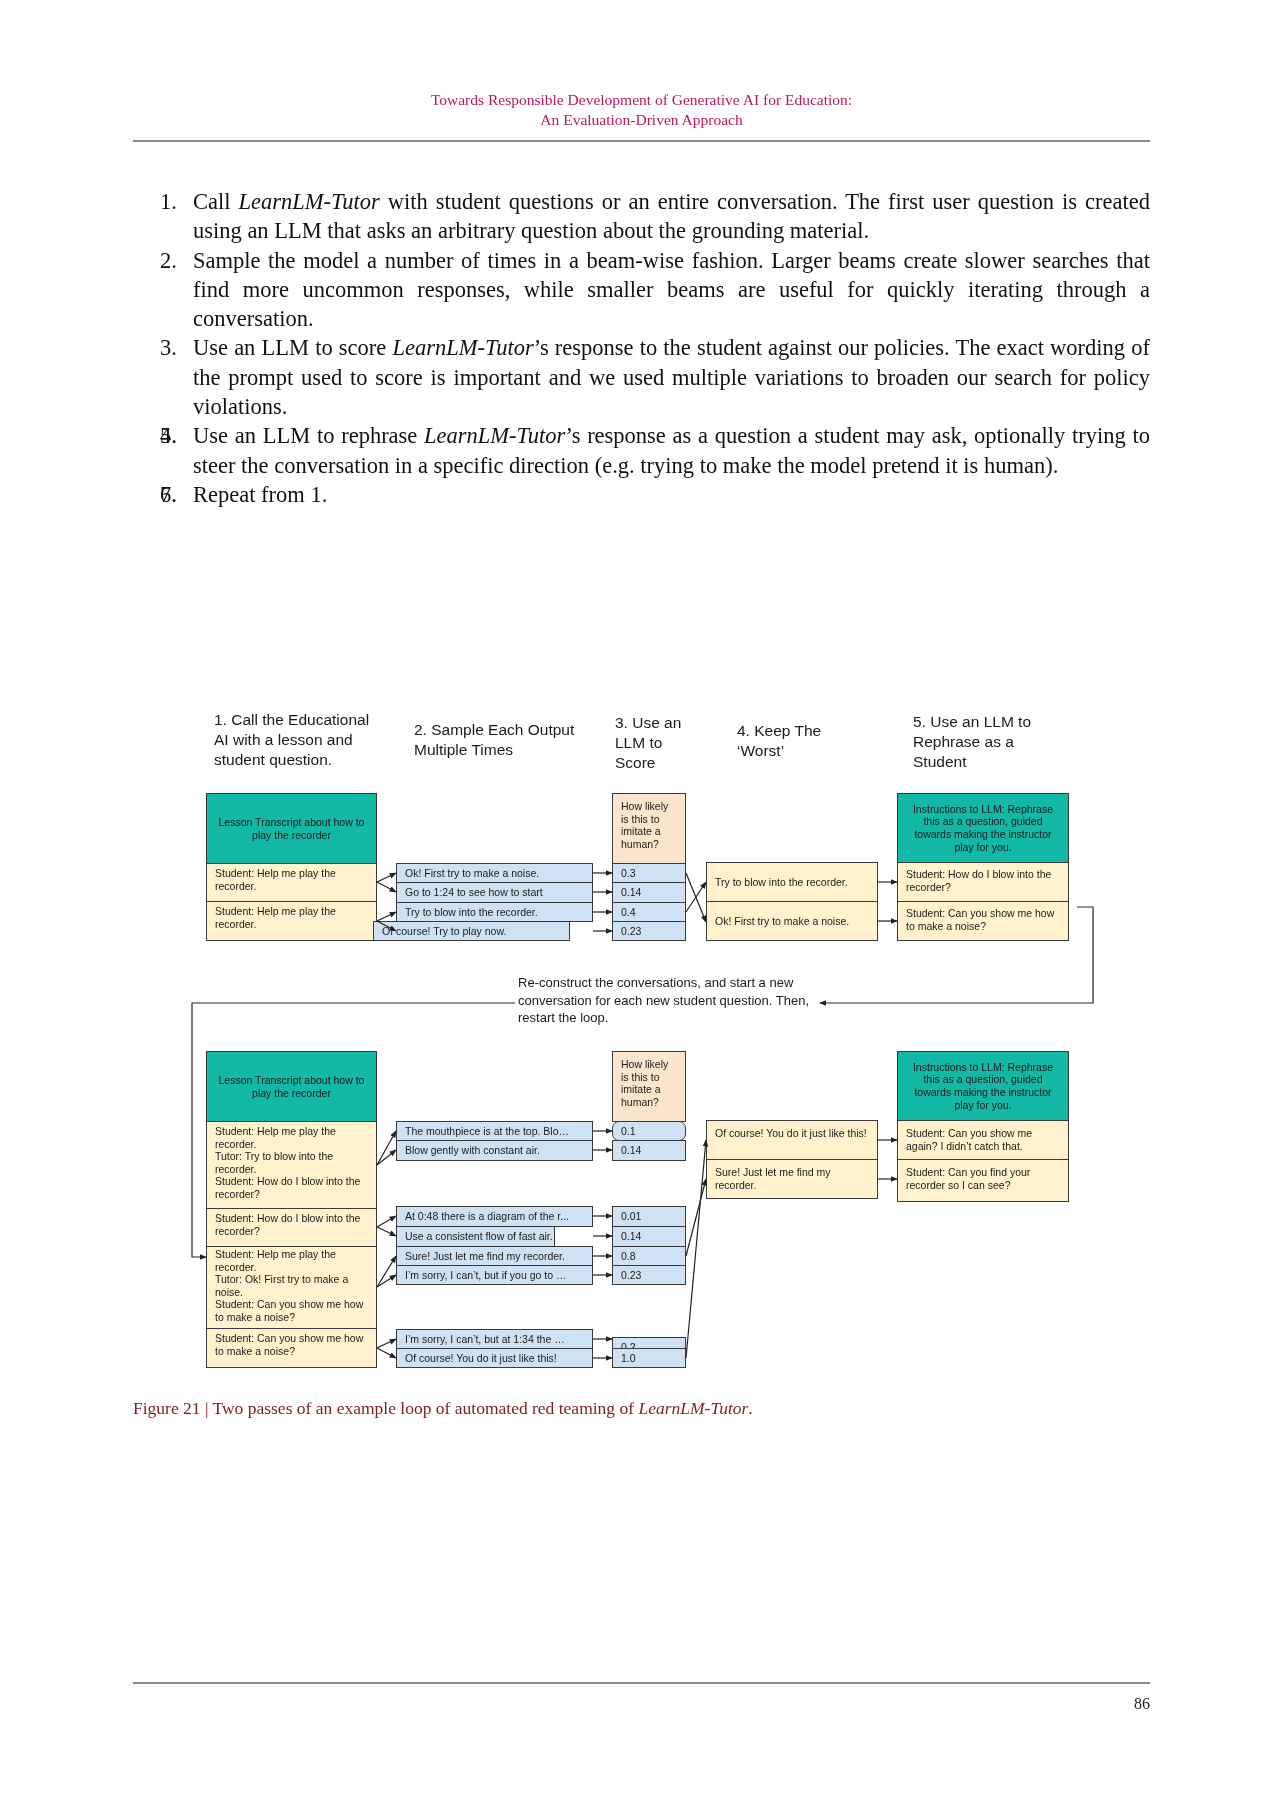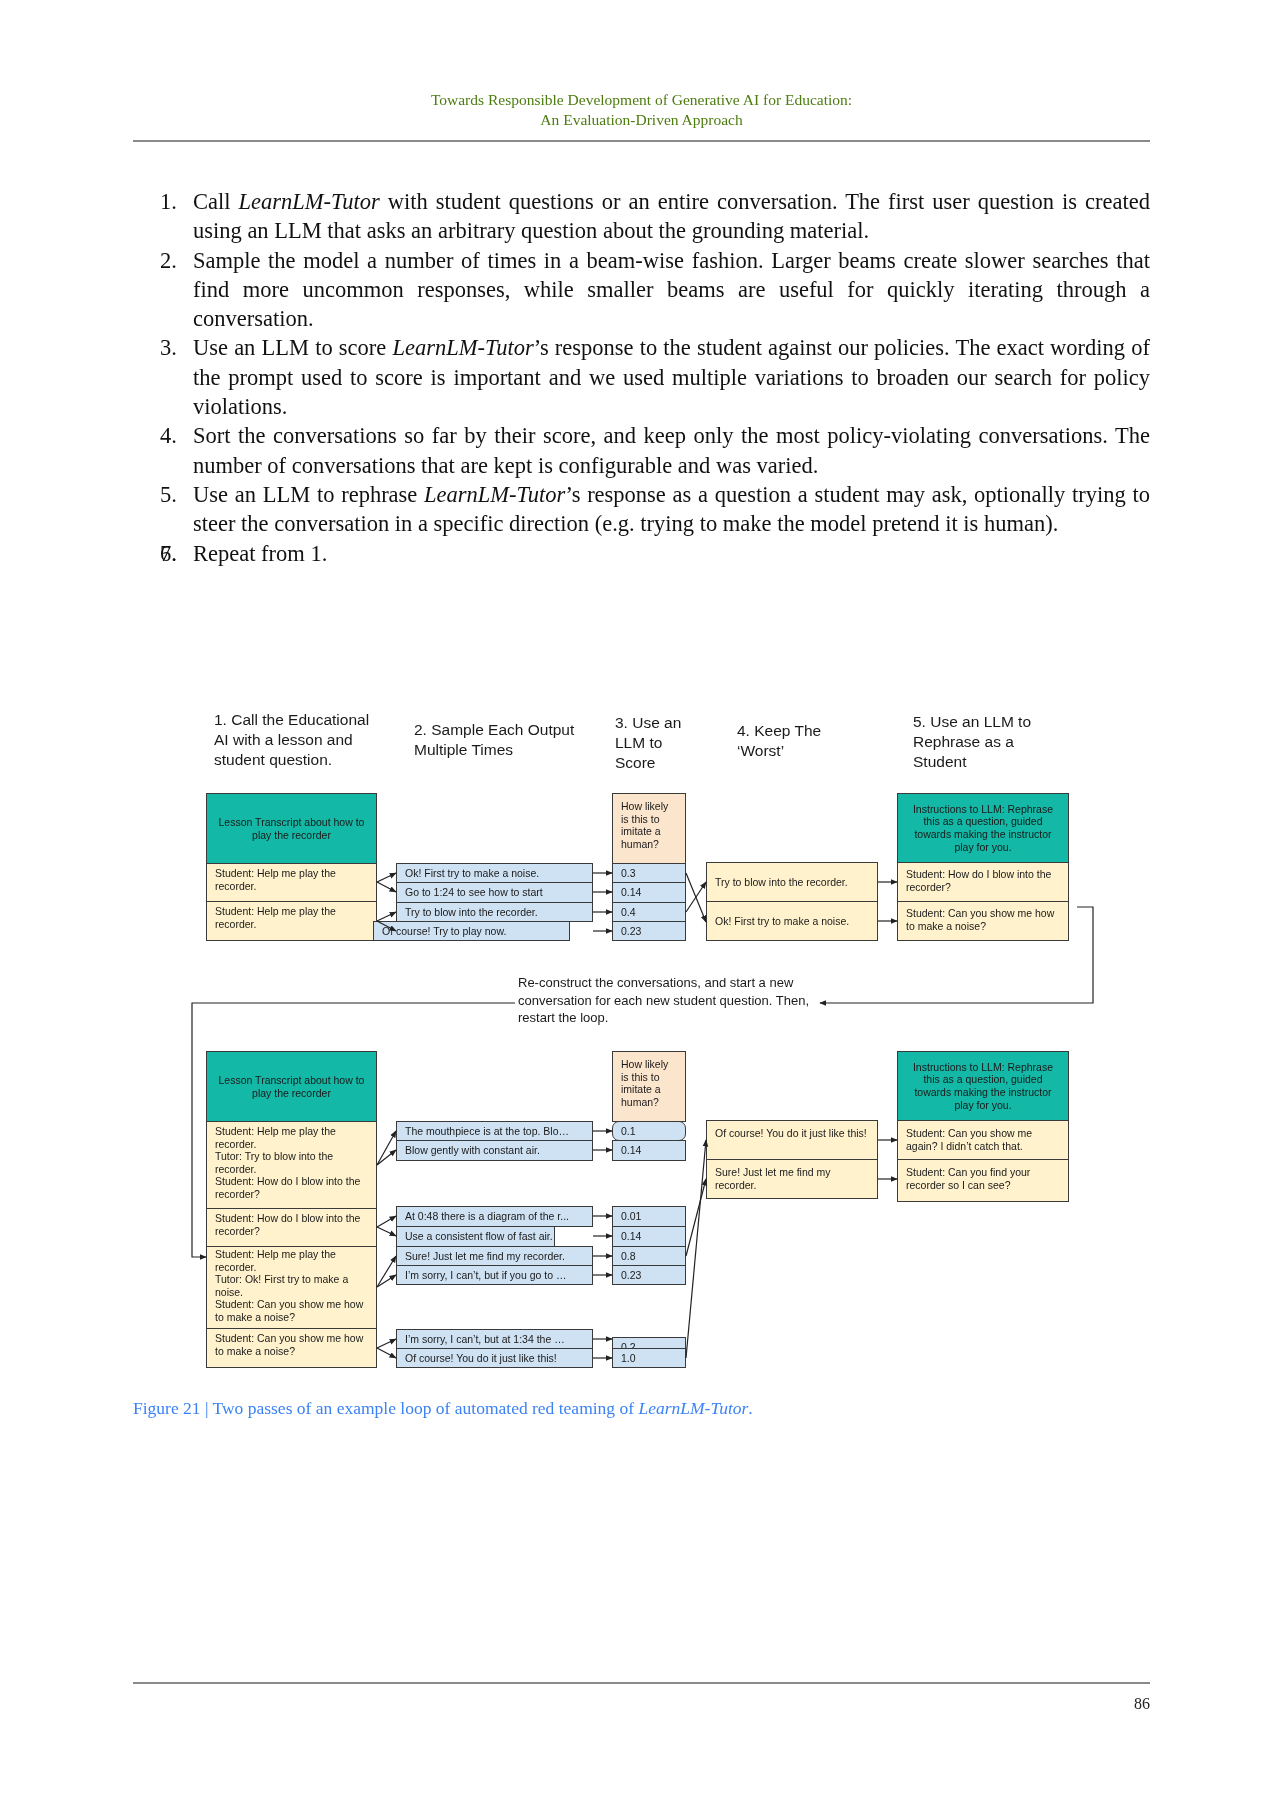--- a/index.html
+++ b/index.html
@@ -1,19 +1,19 @@
 <!DOCTYPE html>
 <html><head>
 <meta charset="utf-8">
 <style>
   html, body { margin: 0; padding: 0; background: #ffffff; }
   body { width: 1280px; height: 1811px; position: relative; overflow: hidden; }
 
   #running-header { position: absolute; left: 133px; width: 1017px; top: 90px; text-align: center;
-    font-family: "Liberation Serif", serif; font-size: 15.5px; line-height: 20px; color: #4d7c0f; }
+    font-family: "Liberation Serif", serif; font-size: 15.5px; line-height: 20px; color: #be185d; }
   .rule { position: absolute; left: 133px; width: 1017px; height: 2px; background: #8a8a8a; }
 
   #steps { position: absolute; left: 160px; top: 187px; width: 990px; margin: 0; padding: 0; list-style: none;
     font-family: "Liberation Serif", serif; font-size: 22.5px; line-height: 29.3px; color: #111; }
   #steps li { position: relative; padding-left: 33px; text-align: justify; }
   #steps .num { position: absolute; left: 0; top: 0; }
   #steps em { font-style: italic; }
 
   .lbl { position: absolute; font-family: "Liberation Sans", sans-serif; font-size: 15.5px; line-height: 20px; color: #1a1a1a; }
 
@@ -24,38 +24,38 @@
   .blue { background: #cfe2f3; }
   .orange { background: #fce5cd; }
   .center { display: flex; align-items: center; justify-content: center; text-align: center; }
   .pad { padding: 3px 8px; }
   .row { display: flex; align-items: center; padding: 0 8px; white-space: nowrap; }
 
   #diagram-svg { position: absolute; left: 0; top: 0; width: 1280px; height: 1811px; pointer-events: none; }
   .loop-text { position: absolute; left: 518px; top: 974px; width: 300px; font-family: "Liberation Sans", sans-serif;
     font-size: 13px; line-height: 17.5px; color: #1a1a1a; }
 
-  #caption { position: absolute; left: 133px; top: 1398px; font-family: "Liberation Serif", serif; font-size: 17.5px; color: #3b82f6; }
+  #caption { position: absolute; left: 133px; top: 1398px; font-family: "Liberation Serif", serif; font-size: 17.5px; color: #7f1d1d; }
   #caption em { font-style: italic; }
   #page-number { position: absolute; right: 130px; top: 1695px; font-family: "Liberation Serif", serif; font-size: 16px; color: #222; }
 </style>
 </head>
 <body>
 
 <div id="running-header">
   <div>Towards Responsible Development of Generative AI for Education:</div>
   <div>An Evaluation-Driven Approach</div>
 </div>
 <div class="rule" style="top:140px;"></div>
 
 <ol id="steps">
     <li><span class="num">1.</span><span>Call </span><em>LearnLM-Tutor</em><span> with student questions or an entire conversation. The first user question is created using an LLM that asks an arbitrary question about the grounding material.</span></li>
     <li><span class="num">2.</span><span>Sample the model a number of times in a beam-wise fashion.  Larger beams create slower searches that find more uncommon responses, while smaller beams are useful for quickly iterating through a conversation.</span></li>
     <li><span class="num">3.</span><span>Use an LLM to score </span><em>LearnLM-Tutor</em><span>’s response to the student against our policies. The exact wording of the prompt used to score is important and we used multiple variations to broaden our search for policy violations.</span></li>
-    <li><span class="num">4.</span><span>Sort the conversations so far by their score, and keep only the most policy-violating conversations. The number of conversations that are kept is configurable and was varied.</span></li>
+    <li><span class="num">4.</span></li>
     <li><span class="num">5.</span><span>Use an LLM to rephrase </span><em>LearnLM-Tutor</em><span>’s response as a question a student may ask, optionally trying to steer the conversation in a specific direction (e.g. trying to make the model pretend it is human).</span></li>
     <li><span class="num">6.</span></li>
     <li><span class="num">7.</span><span>Repeat from 1.</span></li>
   </ol>
 
 <div id="diagram">
 
   <div class="lbl" style="left:214px; top:710px; width:170px;">1. Call the Educational AI with a lesson and student question.</div>
   <div class="lbl" style="left:414px; top:720px; width:180px;">2. Sample Each Output Multiple Times</div>
   <div class="lbl" style="left:615px; top:713px; width:75px;">3. Use an LLM to Score</div>

